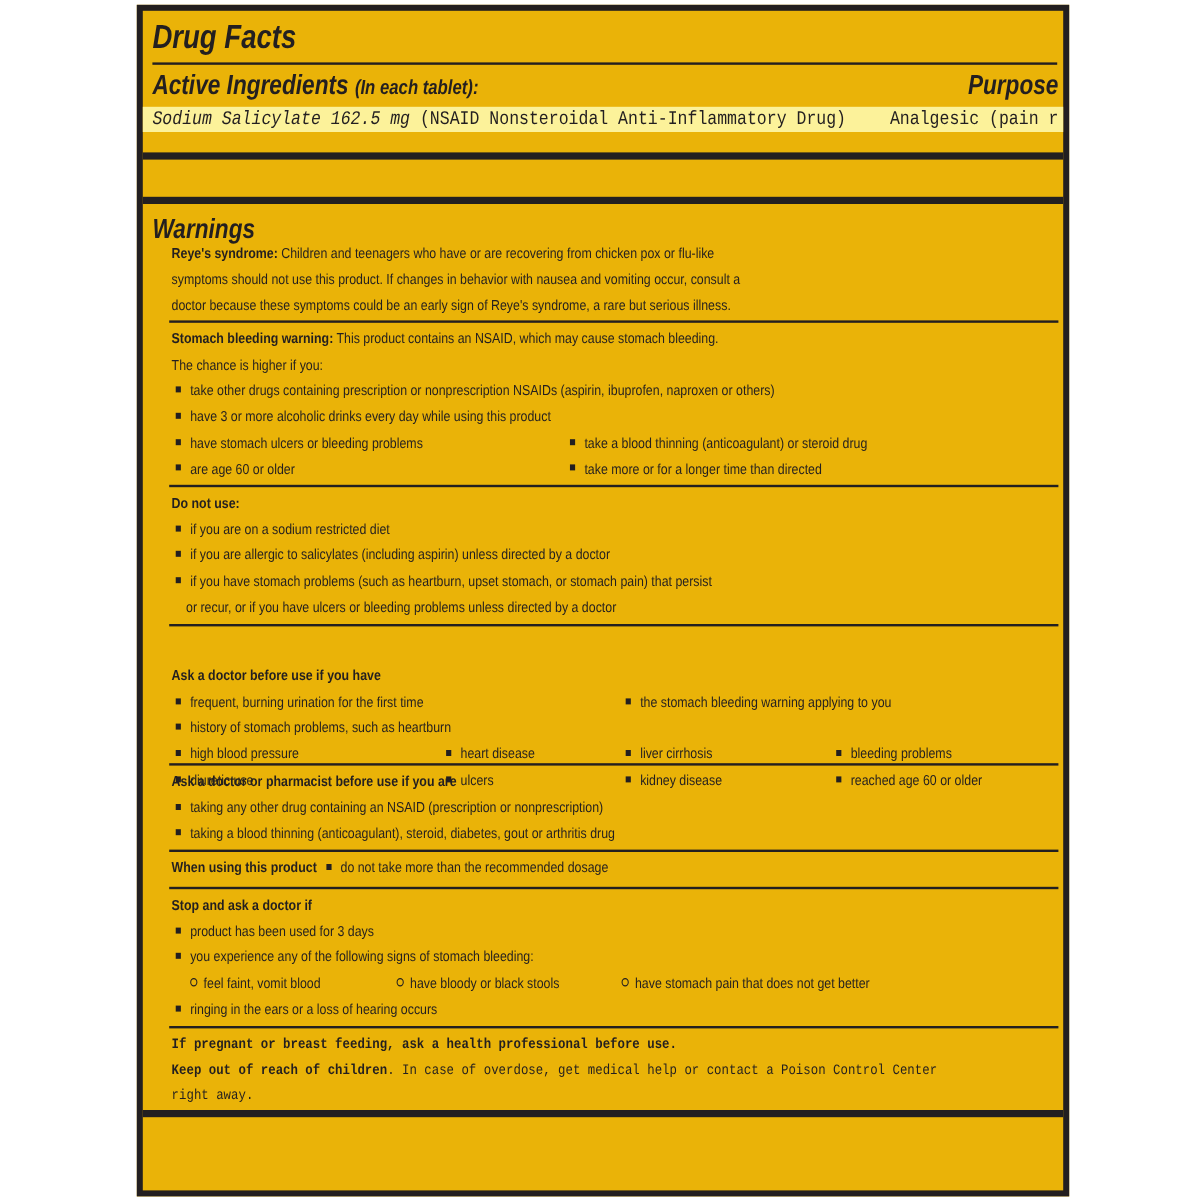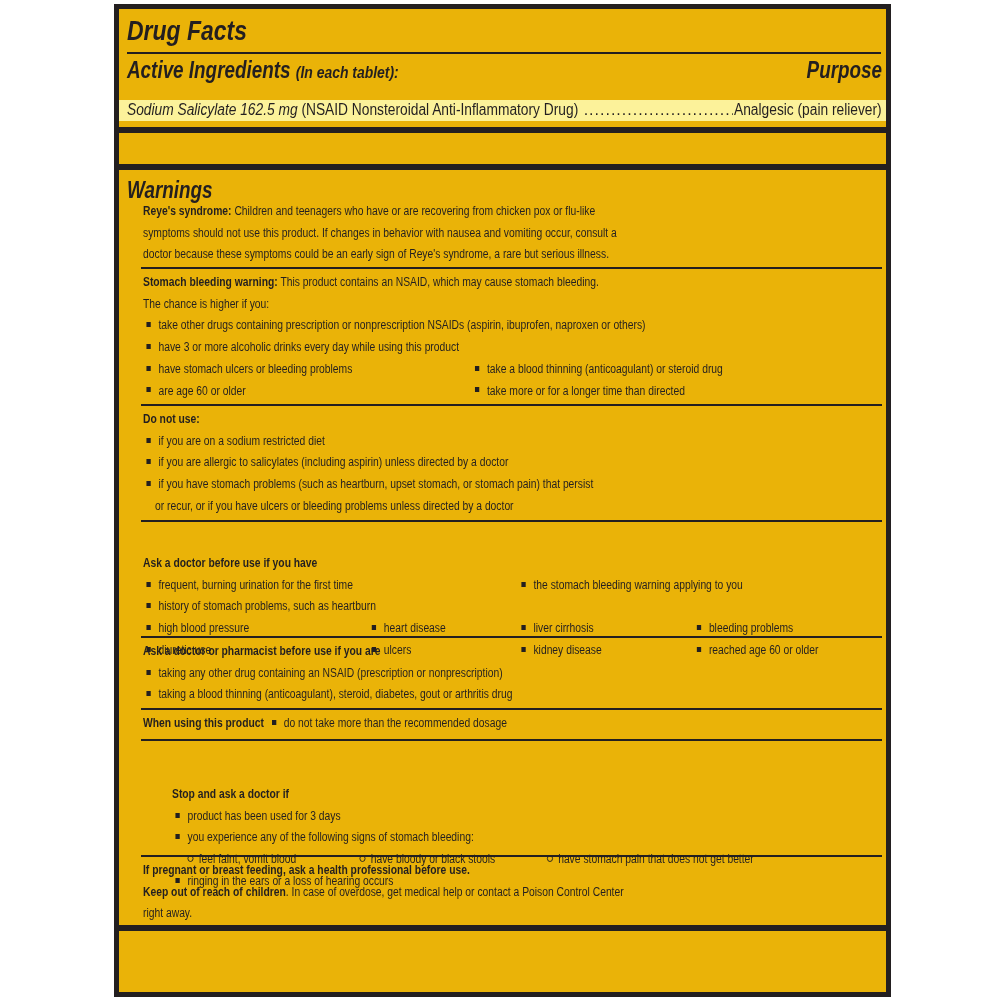--- a/index.html
+++ b/index.html
@@ -21,21 +21,21 @@
   .purpose-head { right: 4px; top: 48px; font-size: 23px; font-weight: bold; font-style: italic;
                   transform: scaleX(0.82); transform-origin: right top; }
 
   .ing-row { left: 0; right: 0; height: 21px; font-size: 16px; }
   .ing-row .inner { position: absolute; left: 8px; right: 4px; top: 1px; display: flex;
                     align-items: baseline; white-space: nowrap; overflow: hidden; }
   .ing-row .lbl { font-style: italic; }
   .ing-row .dots { flex: 1; overflow: hidden; letter-spacing: 1px; margin: 0 2px; }
   .ing-row .dots::before { content: "...................................................................................................................................................................................................................."; }
   .row1 { top: 75px; }
-  .row2 { top: 91px; background: #fcf29a; }
+  .row2 { top: 80px; background: #fcf29a; font-family: Liberation Mono, monospace; }
 
   .thick { left: 0; right: 0; height: 6px; background: #231f20; }
 
   .uses { left: 8px; top: 131px; font-size: 16px; }
   .uses .h { font-size: 23px; font-weight: bold; font-style: italic; }
 
   .warn-h { left: 8px; top: 168px; font-size: 23px; font-weight: bold; font-style: italic;
             transform: scaleX(0.82); transform-origin: left top; }
 
   .sec { position: absolute; left: 24px; right: 8px; font-size: 12px; line-height: 21.7px; }
@@ -145,34 +145,34 @@
     <div class="line"><span class="bul"></span><span>taking any other drug containing an NSAID (prescription or nonprescription)</span></div>
     <div class="line"><span class="bul"></span><span>taking a blood thinning (anticoagulant), steroid, diabetes, gout or arthritis drug</span></div>
   </div>
   <div class="thin" style="top:699px;"></div>
 
   <div class="sec" style="top:704px;">
     <div class="line"><b>When using this product</b><span class="bul" style="margin-left:9px;"></span><span>do not take more than the recommended dosage</span></div>
   </div>
   <div class="thin" style="top:730px;"></div>
 
-  <div class="sec" style="top:775px;margin-left:29px;">
+  <div class="sec" style="top:735px;">
     <div class="line"><b>Stop and ask a doctor if</b></div>
     <div class="line"><span class="bul"></span><span>product has been used for 3 days</span></div>
     <div class="line"><span class="bul"></span><span>you experience any of the following signs of stomach bleeding:</span></div>
     <div class="line cols">
       <span style="left:18px;"><span class="circ"></span><span>feel faint, vomit blood</span></span>
       <span style="left:218px;"><span class="circ"></span><span>have bloody or black stools</span></span>
       <span style="left:436px;"><span class="circ"></span><span>have stomach pain that does not get better</span></span>
     </div>
     <div class="line"><span class="bul"></span><span>ringing in the ears or a loss of hearing occurs</span></div>
   </div>
   <div class="thin" style="top:846px;"></div>
 
-  <div class="sec" style="top:851px;">
+  <div class="sec" style="top:851px;font-family:Liberation Mono, monospace;">
     <div class="line"><b>If pregnant or breast feeding, ask a health professional before use.</b></div>
     <div class="line"><b>Keep out of reach of children</b><span>. In case of overdose, get medical help or contact a Poison Control Center</span></div>
     <div class="line">right away.</div>
   </div>
 
   <div class="abs thick" style="top:916px;"></div>
 
 
 </div>
 

